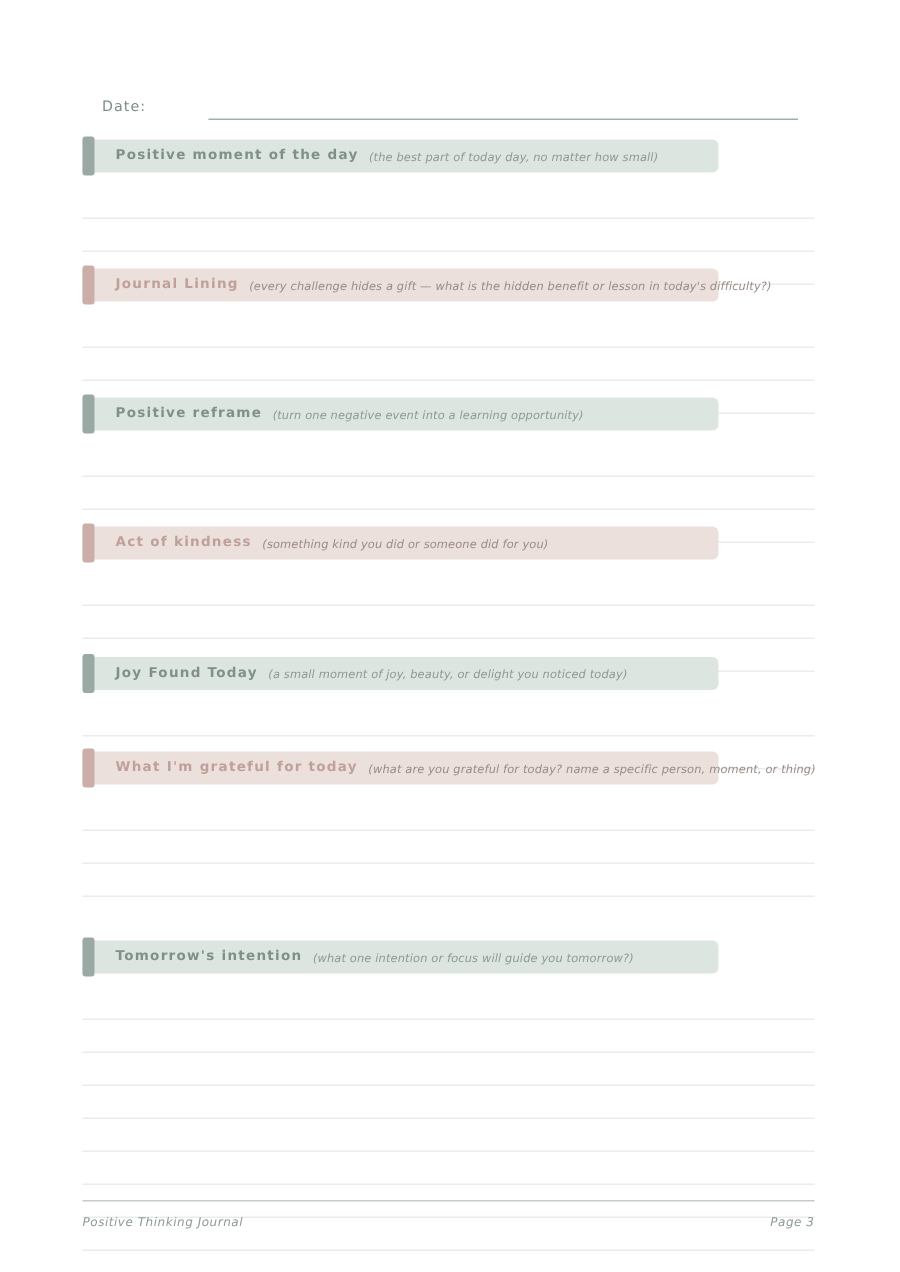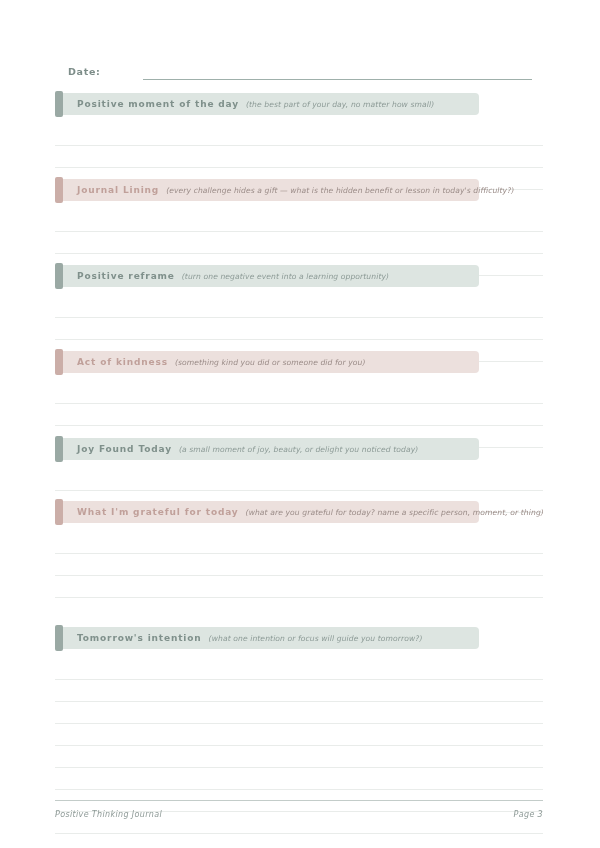--- a/index.html
+++ b/index.html
@@ -28,21 +28,21 @@
     position: absolute;
     left: 68px;
     top: 60px;
     width: 464px;
     height: 20px;
     display: flex;
     align-items: flex-end;
   }
   .date-label {
     font-size: 9.5px;
-    font-weight: bold;
+    font-weight: normal;
     color: #7d8d89;
     letter-spacing: 0.7px;
     line-height: 12px;
     padding-bottom: 2px;
     white-space: nowrap;
   }
   .date-rule {
     flex: 1;
     margin-left: 42px;
     border-bottom: 1px solid #9fb0ab;
@@ -146,21 +146,21 @@
   <div class="date-row">
     <span class="date-label">Date:</span>
     <span class="date-rule"></span>
   </div>
 
   <div id="sections-host">
       <div class="section" style="top: 93px;">
         <div class="bar green">
           <span class="accent green"></span>
           <span class="sec-title green">Positive moment of the day</span>
-          <span class="sec-hint green">(the best part of your day, no matter how small)</span>
+          <span class="sec-hint green">(the best part of today day, no matter how small)</span>
         </div>
         <div class="lines">
           <div class="wline" style="top: 30px;"></div>
           <div class="wline" style="top: 52px;"></div>
           <div class="wline" style="top: 74px;"></div>
         </div>
       </div>
       <div class="section" style="top: 179px;">
         <div class="bar pink">
           <span class="accent pink"></span>

